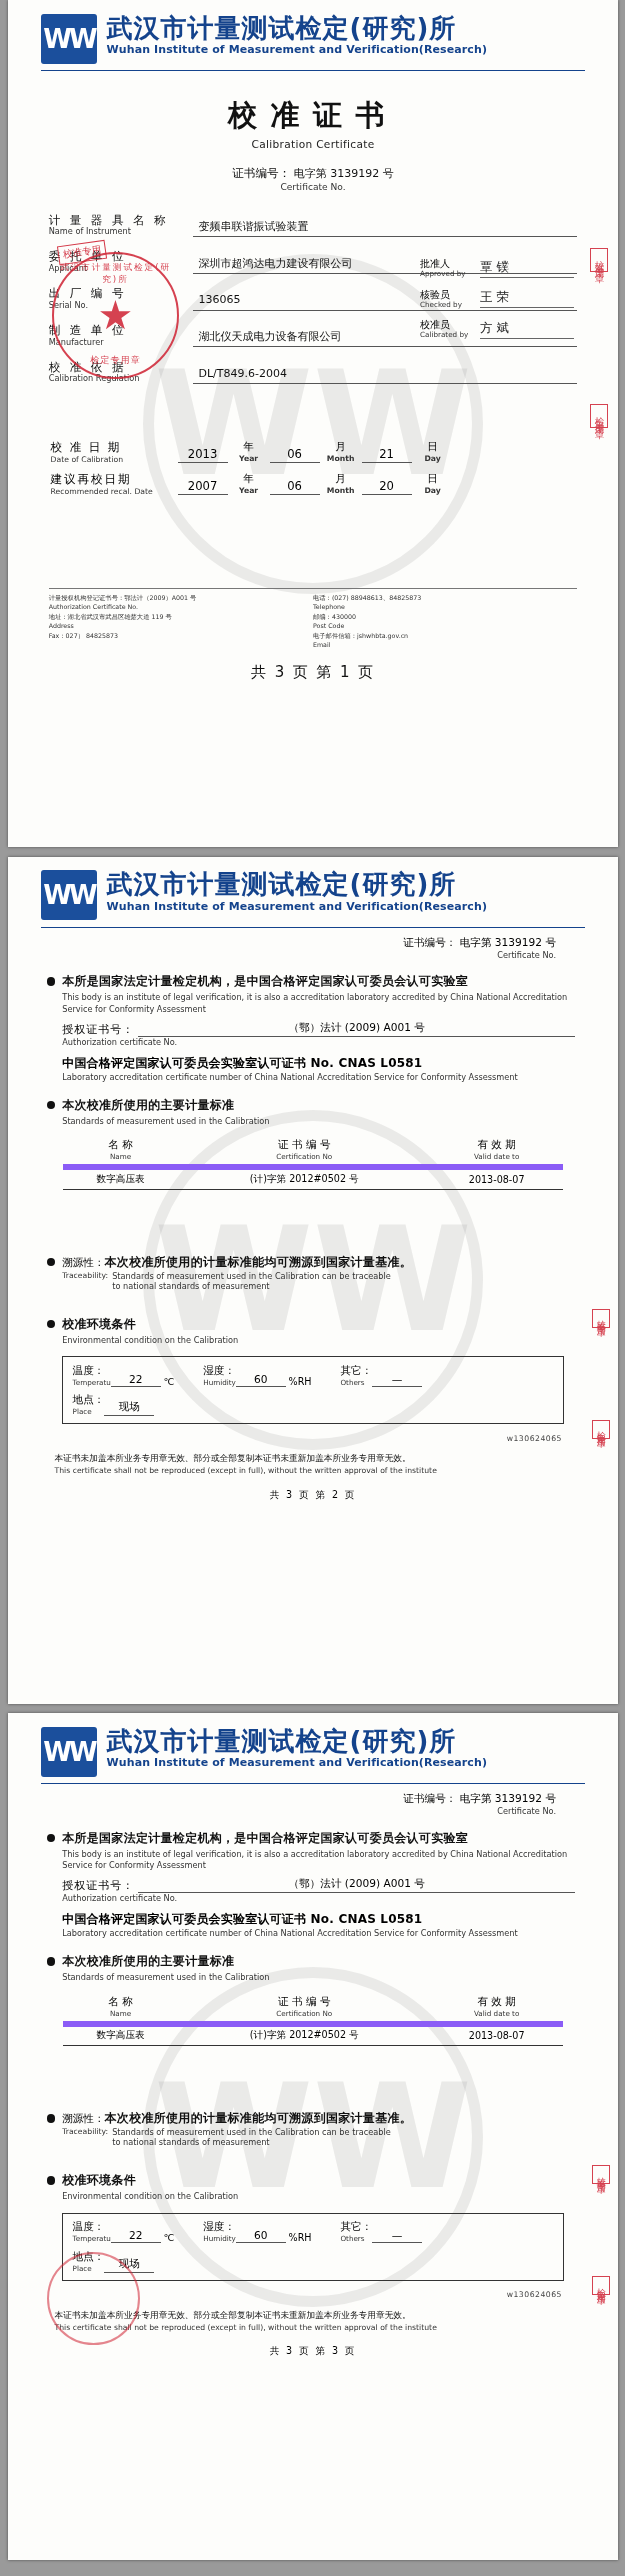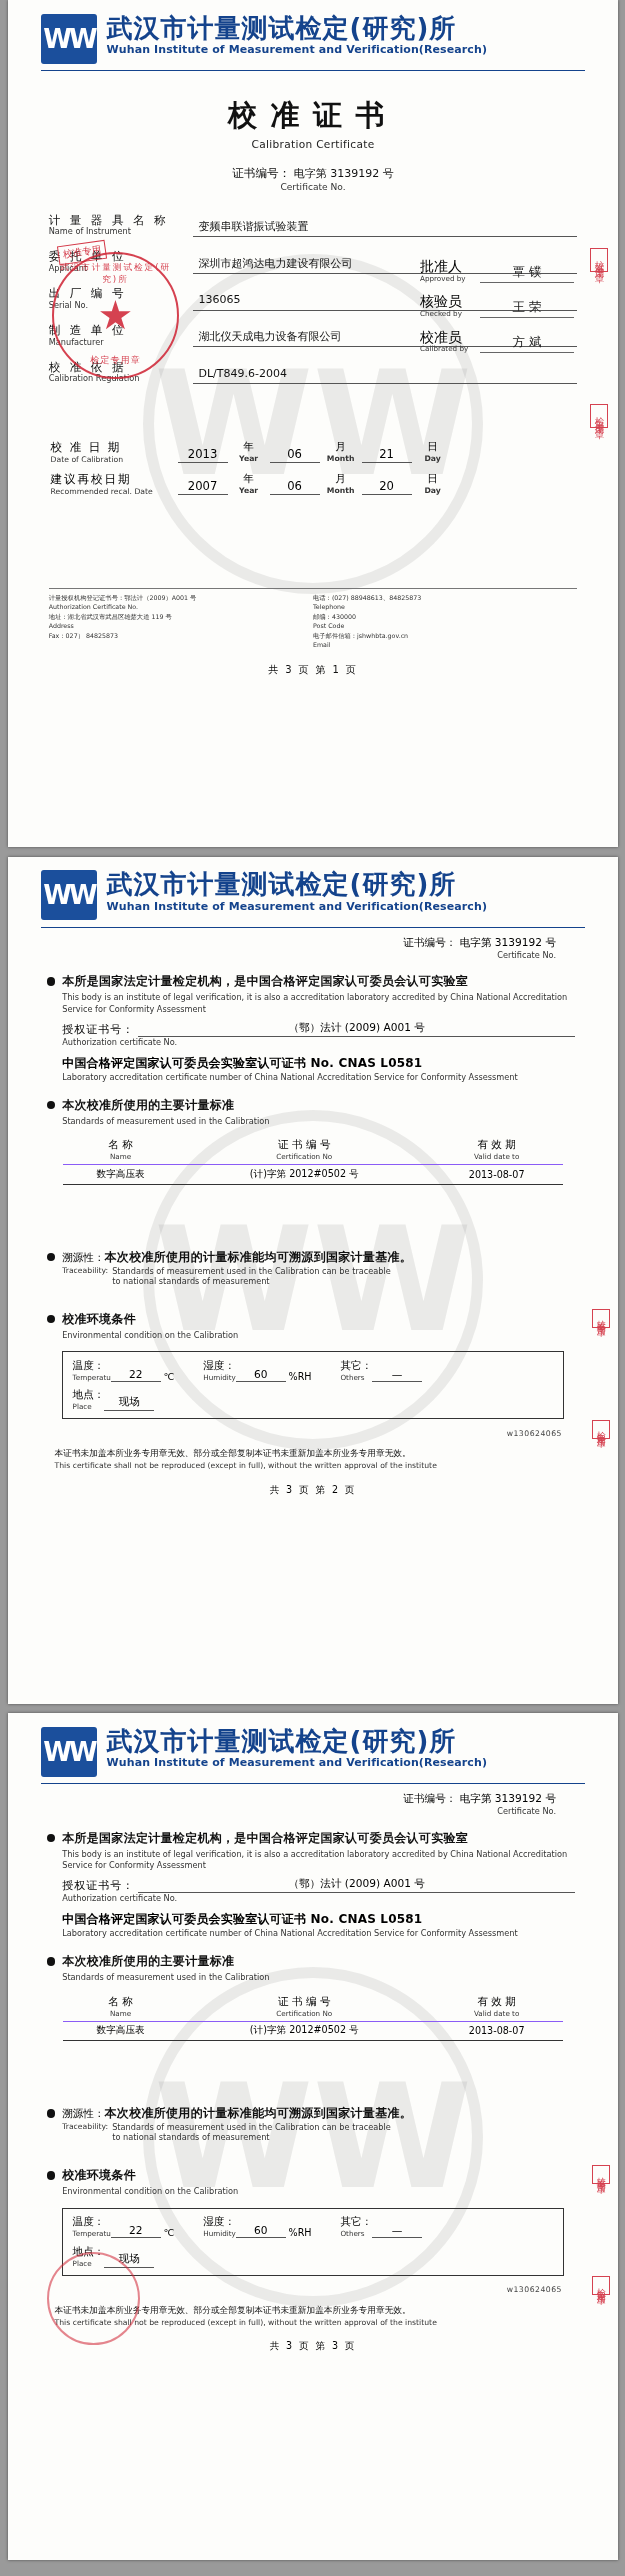--- a/index.html
+++ b/index.html
@@ -56,23 +56,23 @@
   .frow{display:flex;align-items:flex-end;margin-bottom:12.5px;}
   .flab{width:144px;flex:0 0 auto;}
   .flab .cn{font-size:11.6px;color:#111;letter-spacing:2.9px;display:block;line-height:1.25;}
   .flab .en{font-size:8.2px;color:#333;display:block;line-height:1.2;}
   .fval{flex:1;border-bottom:1px solid #555;font-size:11px;color:#111;padding:0 3.9px 1.9px 5.8px;min-height:14.4px;}
 
   
   .sig-block{position:absolute;right:44px;top:258px;z-index:3;width:154px;}
   .sig-row{display:flex;align-items:flex-end;margin-bottom:10.6px;}
   .sig-lab{width:60px;}
-  .sig-lab .cn{font-size:14px;display:block;line-height:1.2;}
+  .sig-lab .cn{font-size:10px;display:block;line-height:1.2;}
   .sig-lab .en{font-size:7.2px;color:#333;display:block;line-height:1.1;}
-  .sig-val{flex:1;border-bottom:1px solid #666;font-size:12.5px;text-align:center;
+  .sig-val{flex:1;border-bottom:1px solid #666;font-size:12.5px;text-align:left;
            font-family:"DejaVu Serif",serif;color:#222;padding-bottom:1px;}
 
   
   .stamp{
     position:absolute;left:44px;top:252px;width:123px;height:123px;z-index:3;
     border:2.9px solid #cf2233;border-radius:50%;
     color:#cf2233;opacity:.85;
   }
   .stamp .star{
     position:absolute;left:50%;top:50%;transform:translate(-50%,-52%);
@@ -108,39 +108,39 @@
   .dcell{display:flex;align-items:flex-end;}
   .dnum{width:50px;text-align:center;border-bottom:1px solid #555;font-size:11.6px;padding-bottom:1px;}
   .dunit{width:42px;text-align:center;}
   .dunit .cn{font-size:10.6px;display:block;}
   .dunit .en{font-size:7.7px;color:#333;display:block;font-weight:bold;}
 
   
   .foot-rule{border-top:1px solid #777;margin:92px 7.7px 3.9px 7.7px;}
   .foot{display:flex;font-size:6.3px;color:#333;line-height:1.5;padding:0 7.7px;}
   .foot-col{flex:1;padding-right:7.7px;}
-  .pagenum{text-align:center;font-size:10px;color:#111;margin-top:13.5px;letter-spacing:1.9px;}
+  .pagenum{text-align:center;font-size:15px;color:#111;margin-top:13.5px;letter-spacing:1.9px;}
 
   
   .certno2{text-align:right;font-size:10.6px;margin:7.7px 29px 0 0;}
   .certno2 .en{font-size:8.2px;color:#333;}
   .sec{margin:13.5px 5.8px 0 5.8px;}
   .bullet{display:flex;align-items:flex-start;}
   .dot{width:8.7px;height:8.7px;border-radius:50%;background:#111;margin:3.9px 6.7px 0 0;flex:0 0 auto;}
   .sec-cn{font-size:12px;font-weight:bold;color:#111;letter-spacing:0.3px;}
   .sec-en{font-size:8.2px;color:#333;line-height:1.45;margin:1.9px 0 0 15.4px;}
   .kv{display:flex;align-items:flex-end;margin-left:15.4px;margin-top:4.8px;}
   .kv .k{font-size:11px;letter-spacing:1px;white-space:nowrap;}
   .kv .v{border-bottom:1px solid #555;flex:1;font-size:10.6px;text-align:center;padding-bottom:1px;margin:0 3.9px;}
   .bigline{font-size:12px;font-weight:bold;margin-left:15.4px;margin-top:6.7px;letter-spacing:0.2px;}
   .smline{font-size:8.2px;color:#333;margin-left:15.4px;line-height:1.4;}
 
   table.std{width:94%;margin:7.7px auto 0 auto;border-collapse:collapse;}
   table.std th,table.std td{border:0;text-align:center;font-size:10.6px;padding:2.9px 1.9px;}
-  table.std tr.headrow td{border-bottom:1px solid #8b5cf6;}
+  table.std tr.headrow td{border-bottom:6px solid #8b5cf6;}
   table.std tr.datarow td{border-bottom:1px solid #333;font-size:9.6px;}
 
   .envbox{border:1px solid #333;margin:9.6px 21px 0 21px;padding:6.7px 9.6px;}
   .envrow{display:flex;align-items:flex-end;gap:3.9px;}
   .envcell{display:flex;align-items:flex-end;}
   .envlab{font-size:10.6px;}
   .envlab .en{font-size:7.2px;color:#333;display:block;}
   .envval{border-bottom:1px solid #555;min-width:42px;text-align:center;font-size:10.6px;padding:0 3.9px 1px 3.9px;}
   .envunit{font-size:9.6px;padding-left:2.9px;}
   .place-row{display:flex;align-items:flex-end;margin-top:6.7px;}

